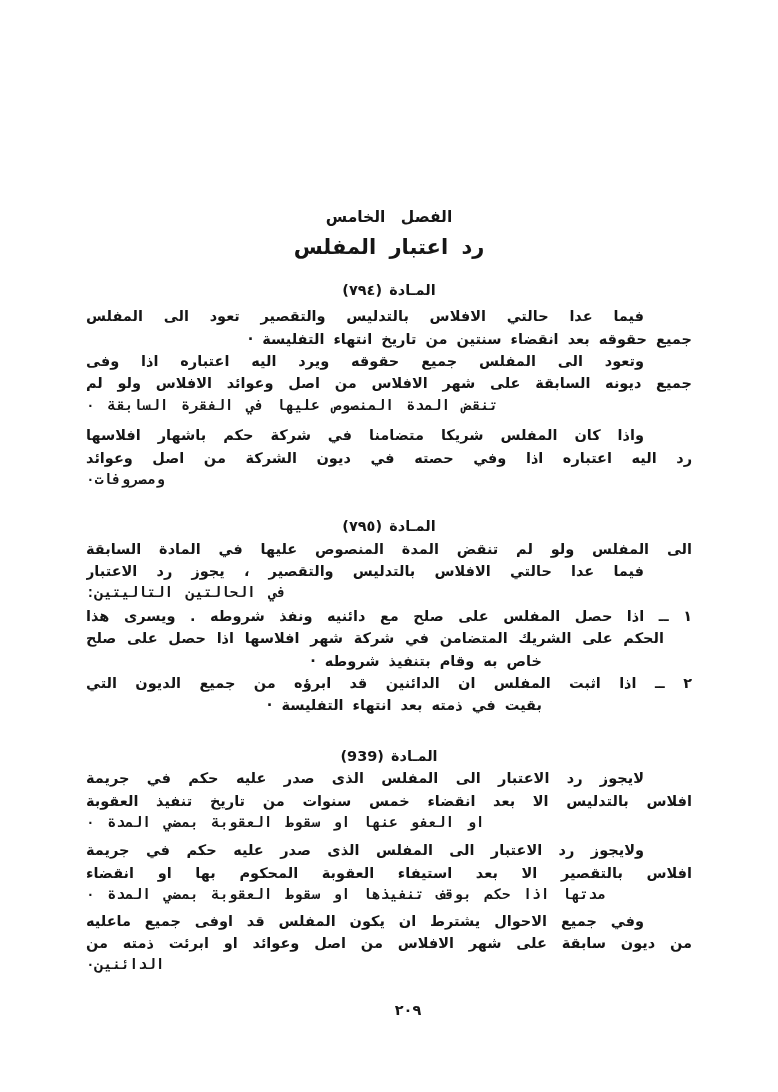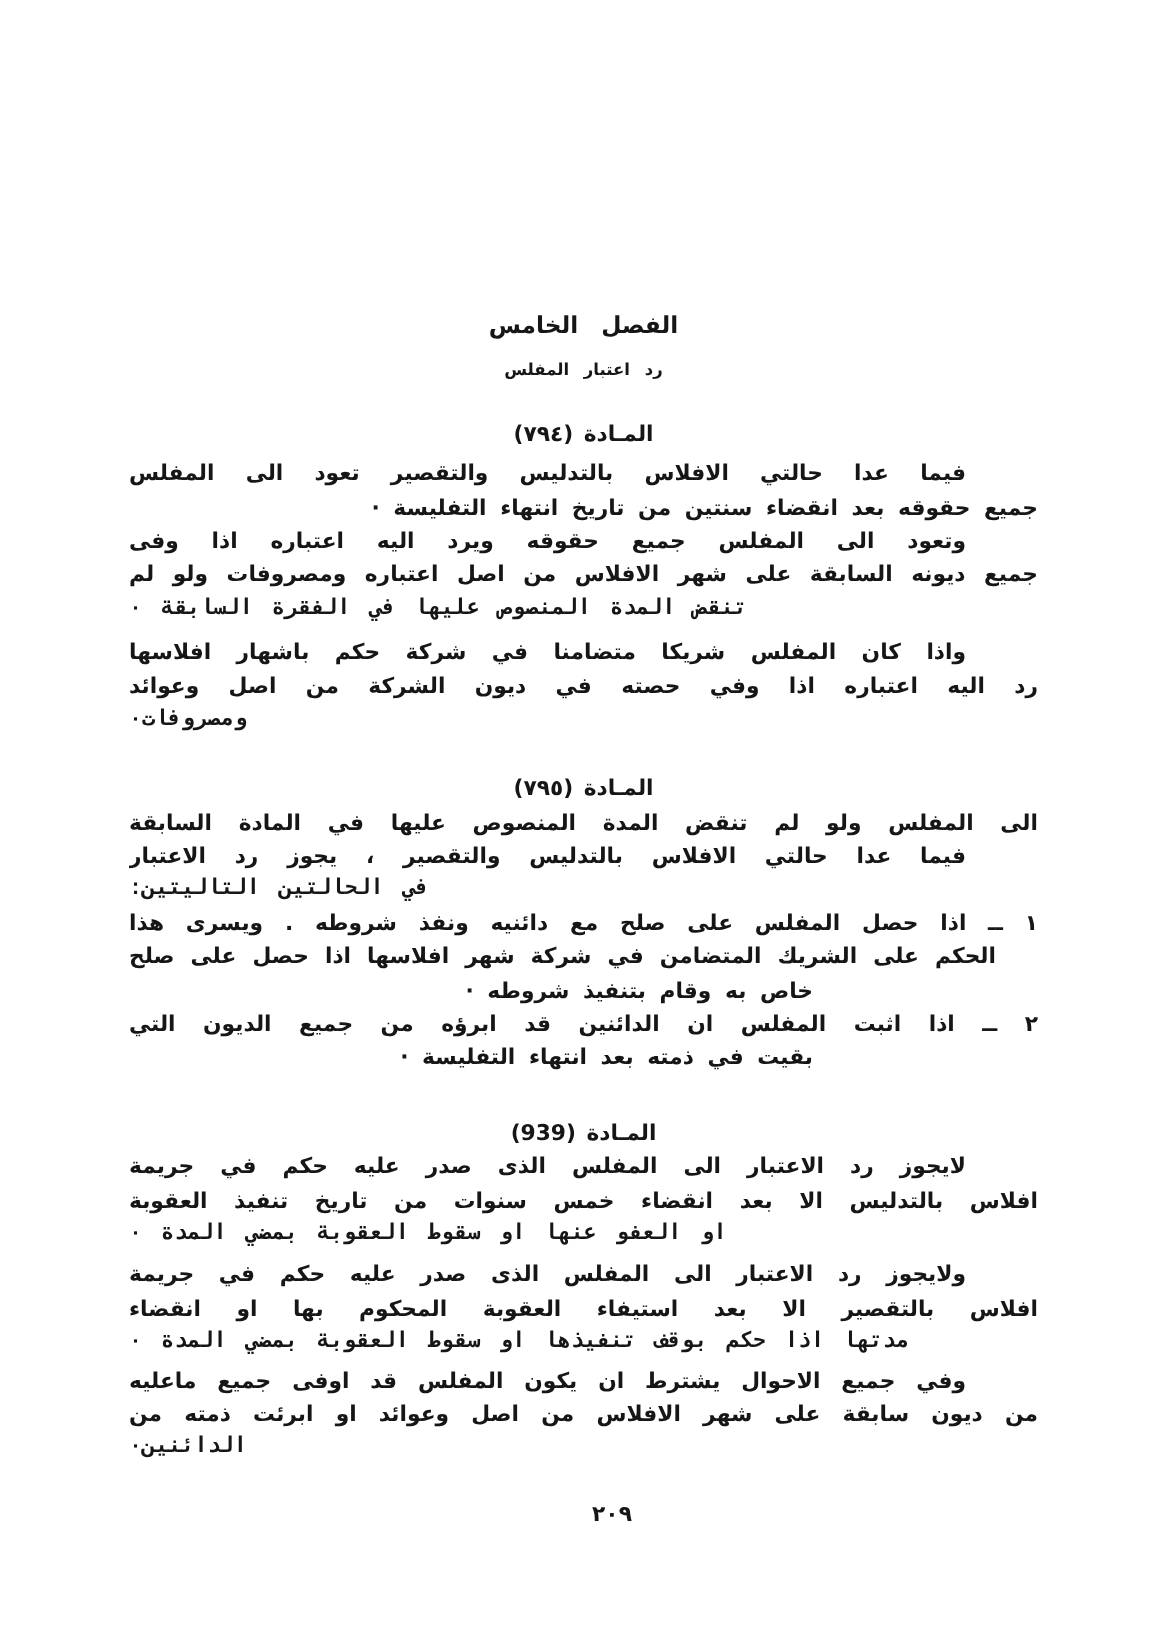--- a/index.html
+++ b/index.html
@@ -29,21 +29,21 @@
     overflow: hidden;
   }
   .title1 {
     text-align: center;
     font-size: 15.5px;
     word-spacing: 10px;
   }
   .title2 {
     margin-top: 8px;
     text-align: center;
-    font-size: 11px;
+    font-size: 21px;
     word-spacing: 6px;
   }
   .heading {
     text-align: center;
     word-spacing: 2px;
   }
   .h794 { margin-top: 20px; margin-bottom: 4px; }
   .h795 { margin-top: 24px; }
   .h796 { margin-top: 28px; }
   
@@ -83,21 +83,21 @@
   <div class="content">
 
     <div class="line title1">الفصل الخامس</div>
     <div class="line title2">رد اعتبار المفلس</div>
 
     <section>
       <div class="line heading h794">المـادة (٧٩٤)</div>
       <div class="line j first">فيما عدا حالتي الافلاس بالتدليس والتقصير تعود الى المفلس</div>
       <div class="line right">جميع حقوقه بعد انقضاء سنتين من تاريخ انتهاء التفليسة ·</div>
       <div class="line j first">وتعود الى المفلس جميع حقوقه ويرد اليه اعتباره اذا وفى</div>
-      <div class="line j">جميع ديونه السابقة على شهر الافلاس من اصل اعتباره ومصروفات ولو لم</div>
+      <div class="line j">جميع ديونه السابقة على شهر الافلاس من اصل وعوائد الافلاس ولو لم</div>
       <div class="line left">تنقض المدة المنصوص عليها في الفقرة السابقة ·</div>
       <div class="line j first mt7">واذا كان المفلس شريكا متضامنا في شركة حكم باشهار افلاسها</div>
       <div class="line j">رد اليه اعتباره اذا وفي حصته في ديون الشركة من اصل وعوائد</div>
       <div class="line left">ومصروفات·</div>
     </section>
 
     <section>
       <div class="line heading h795">المـادة (٧٩٥)</div>
       <div class="line j">الى المفلس ولو لم تنقض المدة المنصوص عليها في المادة السابقة</div>
       <div class="line j first">فيما عدا حالتي الافلاس بالتدليس والتقصير ، يجوز رد الاعتبار</div>

